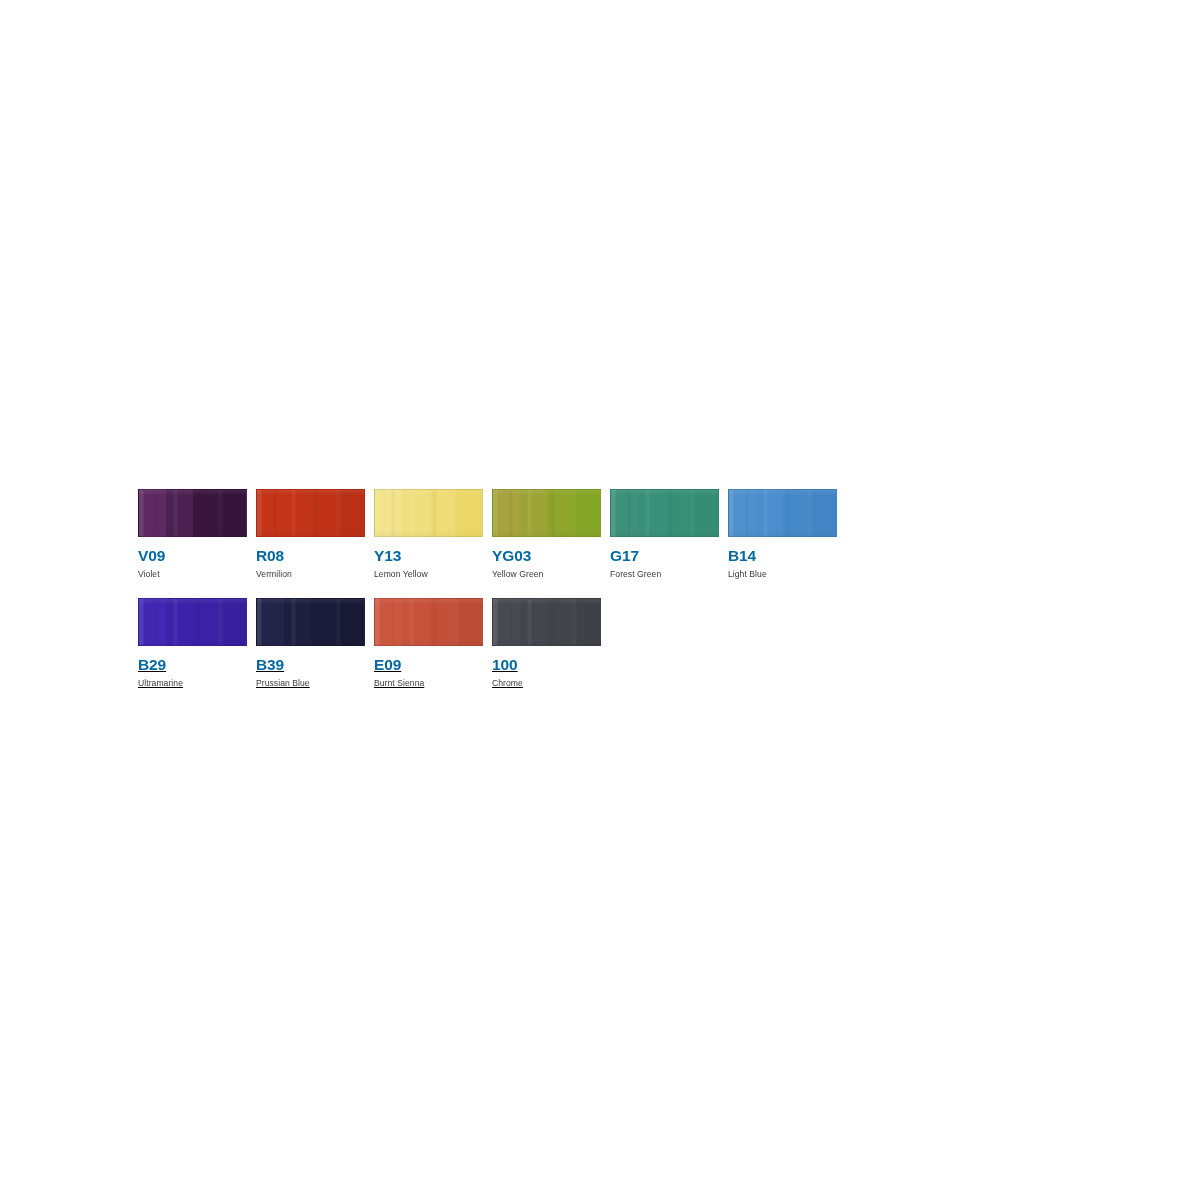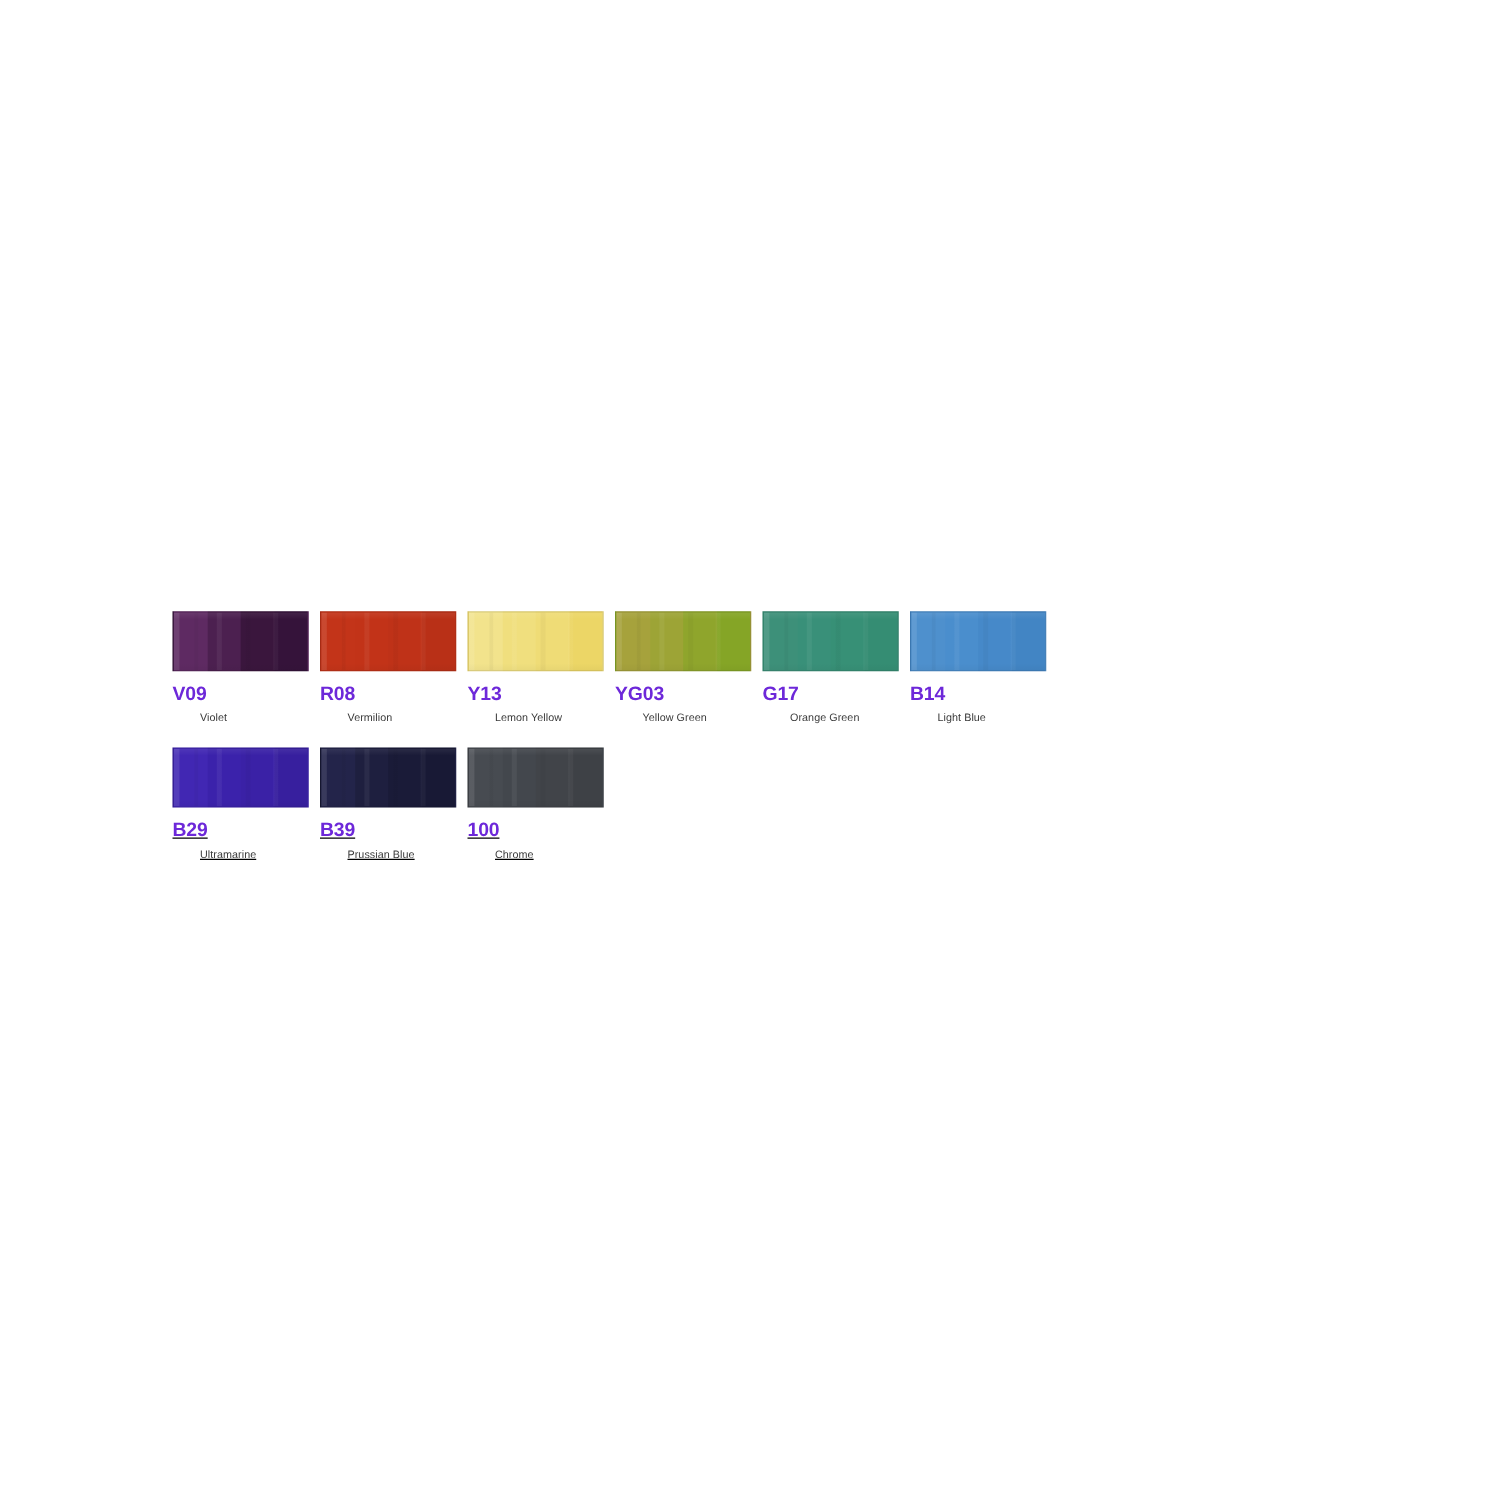--- a/index.html
+++ b/index.html
@@ -84,34 +84,33 @@
       rgba(255,255,255,0.07) 0%,
       rgba(255,255,255,0.00) 12%,
       rgba(255,255,255,0.00) 88%,
       rgba(0,0,0,0.03) 100%);
     pointer-events: none;
   }
 
   .swatch-code {
     font-size: 15.5px;
     font-weight: bold;
-    color: #6d28d9;
+    color: #0369a1;
     letter-spacing: -0.1px;
     margin-top: 11px;
     line-height: 1;
   }
 
   .swatch-name {
     font-size: 8.6px;
     font-weight: normal;
     color: #3a3a3a;
     margin-top: 6px;
     line-height: 1;
     letter-spacing: 0.05px;
-    margin-left: 22px;
   }
 </style>
 </head>
 <body>
 
 <div id="swatch-chart">
     <div class="swatch-row">
       <div class="swatch-cell">
         <div class="swatch-chip" style="background: linear-gradient(90deg, rgb(94, 42, 98) 0%, rgb(94, 42, 98) 25%, rgb(76, 32, 80) 25%, rgb(76, 32, 80) 50%, rgb(58, 22, 61) 50%, rgb(58, 22, 61) 75%, rgb(53, 19, 58) 75%, rgb(53, 19, 58) 100%);">
           <div class="streaks"></div>
@@ -143,21 +142,21 @@
         </div>
         <div class="swatch-code">YG03</div>
         <div class="swatch-name">Yellow Green</div>
       </div>
       <div class="swatch-cell">
         <div class="swatch-chip" style="background: linear-gradient(90deg, rgb(61, 144, 121) 0%, rgb(61, 144, 121) 25%, rgb(57, 144, 121) 25%, rgb(57, 144, 121) 50%, rgb(55, 144, 118) 50%, rgb(55, 144, 118) 75%, rgb(53, 141, 115) 75%, rgb(53, 141, 115) 100%);">
           <div class="streaks"></div>
           <div class="topsheen"></div>
         </div>
         <div class="swatch-code">G17</div>
-        <div class="swatch-name">Orange Green</div>
+        <div class="swatch-name">Forest Green</div>
       </div>
       <div class="swatch-cell">
         <div class="swatch-chip" style="background: linear-gradient(90deg, rgb(78, 144, 205) 0%, rgb(78, 144, 205) 25%, rgb(74, 142, 205) 25%, rgb(74, 142, 205) 50%, rgb(70, 137, 201) 50%, rgb(70, 137, 201) 75%, rgb(66, 133, 196) 75%, rgb(66, 133, 196) 100%);">
           <div class="streaks"></div>
           <div class="topsheen"></div>
         </div>
         <div class="swatch-code">B14</div>
         <div class="swatch-name">Light Blue</div>
       </div>
     </div>
@@ -172,20 +171,28 @@
       </div>
       <div class="swatch-cell">
         <div class="swatch-chip" style="background: linear-gradient(90deg, rgb(35, 36, 74) 0%, rgb(35, 36, 74) 25%, rgb(30, 31, 63) 25%, rgb(30, 31, 63) 50%, rgb(26, 27, 56) 50%, rgb(26, 27, 56) 75%, rgb(24, 25, 53) 75%, rgb(24, 25, 53) 100%);">
           <div class="streaks"></div>
           <div class="topsheen"></div>
         </div>
         <div class="swatch-code">B39</div>
         <div class="swatch-name">Prussian Blue</div>
       </div>
       <div class="swatch-cell">
+        <div class="swatch-chip" style="background: linear-gradient(90deg, rgb(204, 87, 64) 0%, rgb(204, 87, 64) 25%, rgb(199, 83, 60) 25%, rgb(199, 83, 60) 50%, rgb(196, 80, 57) 50%, rgb(196, 80, 57) 75%, rgb(189, 76, 54) 75%, rgb(189, 76, 54) 100%);">
+          <div class="streaks"></div>
+          <div class="topsheen"></div>
+        </div>
+        <div class="swatch-code">E09</div>
+        <div class="swatch-name">Burnt Sienna</div>
+      </div>
+      <div class="swatch-cell">
         <div class="swatch-chip" style="background: linear-gradient(90deg, rgb(71, 75, 81) 0%, rgb(71, 75, 81) 25%, rgb(67, 71, 77) 25%, rgb(67, 71, 77) 50%, rgb(65, 68, 73) 50%, rgb(65, 68, 73) 75%, rgb(62, 65, 70) 75%, rgb(62, 65, 70) 100%);">
           <div class="streaks"></div>
           <div class="topsheen"></div>
         </div>
         <div class="swatch-code">100</div>
         <div class="swatch-name">Chrome</div>
       </div>
     </div>
   </div>
 

